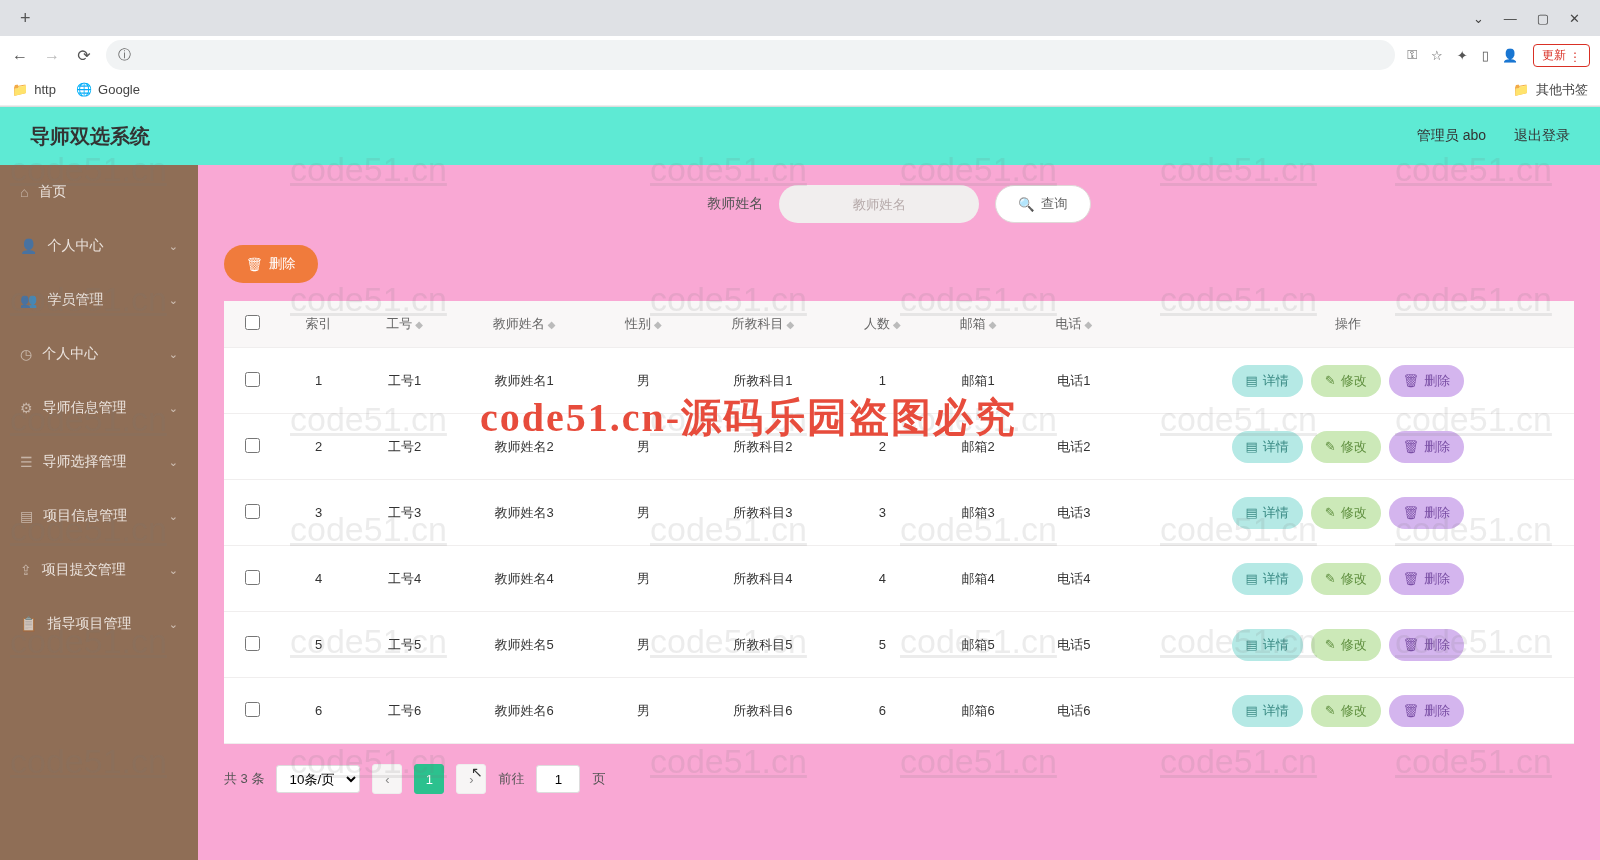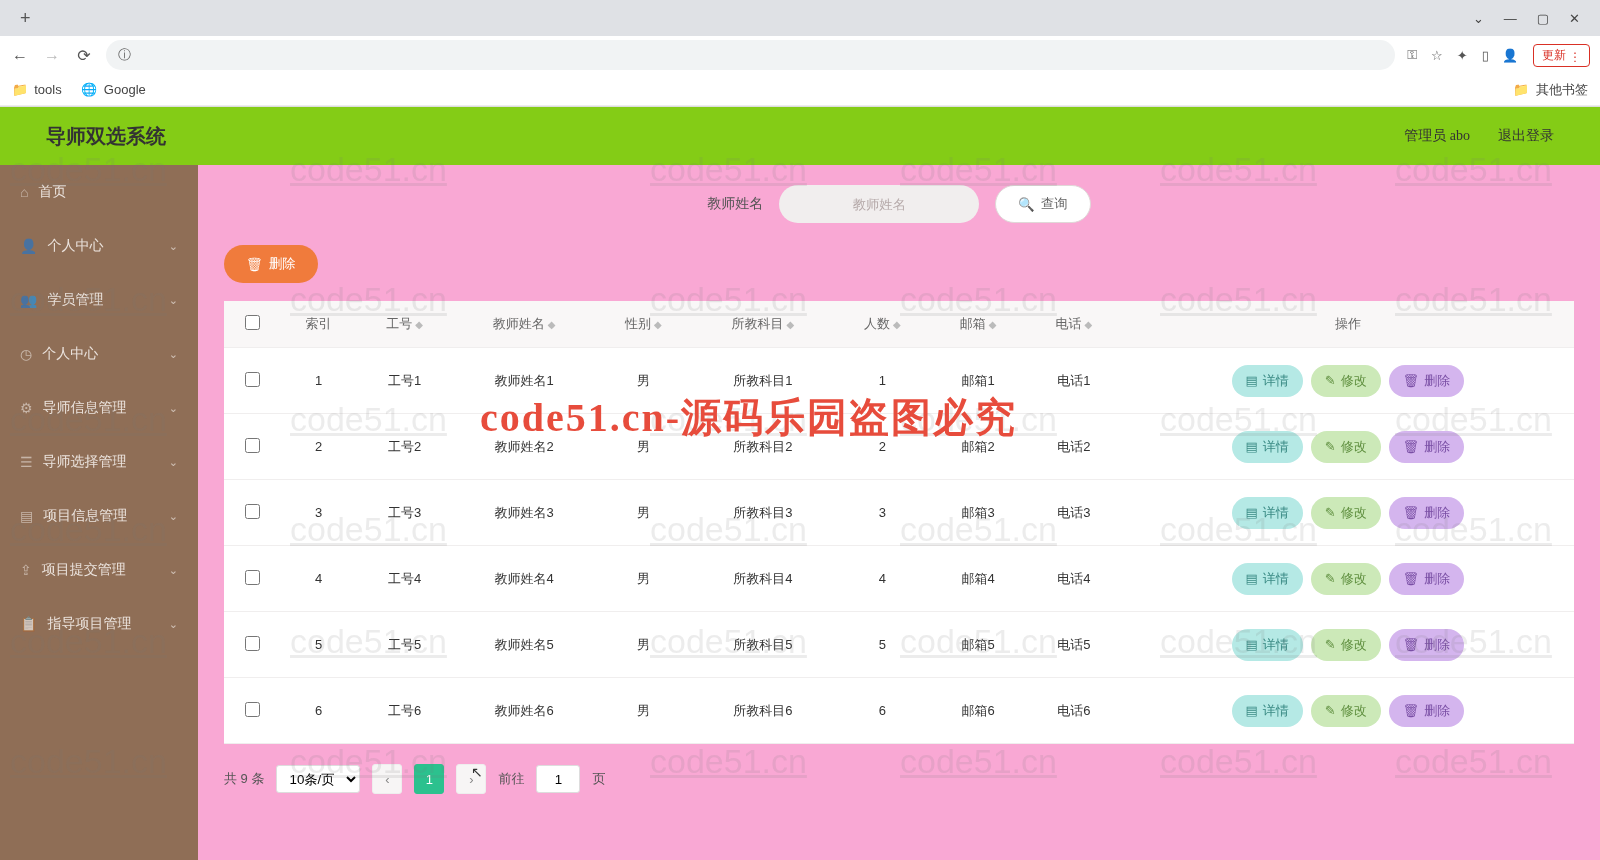--- a/index.html
+++ b/index.html
@@ -23,21 +23,21 @@
 .url-box .info-icon { color: #666; }
 .ext-icons { display: flex; gap: 14px; color: #555; align-items: center; }
 .update-btn { border: 1px solid #d93025; color: #d93025; border-radius: 4px; padding: 2px 8px; font-size: 12px; display: flex; align-items: flex-end; gap: 3px; }
 
 .bookmark-bar { display: flex; align-items: center; height: 32px; padding: 0 12px; gap: 20px; font-size: 13px; color: #444; border-bottom: 1px solid #eee; }
 .bm-item { display: flex; align-items: center; gap: 6px; cursor: pointer; }
 .bm-item .folder-icon { color: #f8c24a; }
 .bm-right { margin-left: auto; }
 
 
-.app-header { display: flex; align-items: center; height: 58px; padding: 0 46px; background: #84cc16; font-family: Liberation Serif, serif; }
+.app-header { display: flex; align-items: center; height: 58px; padding: 0 30px; background: #5eead4; }
 .app-title { font-size: 20px; font-weight: bold; }
 .header-right { margin-left: auto; display: flex; gap: 28px; font-size: 14px; color: #333; }
 .header-right span { cursor: pointer; }
 
 
 .app-body { display: flex; height: calc(100vh - 164px); }
 .sidebar { width: 198px; background: #8f6e56; color: #ebe3dd; overflow-y: auto; flex-shrink: 0; }
 .side-item { display: flex; align-items: center; height: 54px; padding: 0 20px; gap: 10px; cursor: pointer; font-size: 14px; position: relative; }
 .side-item .arrow { margin-left: auto; font-size: 11px; opacity: .7; }
 .side-item.active { color: #4cd08d; padding-left: 46px; background: rgba(0,0,0,.06); }
@@ -109,21 +109,21 @@
       <span>👤</span>
       <span class="update-btn">
           <span>更新</span>
           <span>⋮</span>
         </span>
     </div>
   </div>
   <div class="bookmark-bar">
     <div class="bm-item">
       <span class="folder-icon">📁</span>
-      <span>tools</span>
+      <span>http</span>
     </div>
     <div class="bm-item">
       <span>🌐</span>
       <span>Google</span>
     </div>
     <div class="bm-item bm-right">
       <span class="folder-icon">📁</span>
       <span>其他书签</span>
     </div>
   </div>
@@ -321,21 +321,21 @@
                 <button class="pill detail"><span>▤</span>详情</button>
                 <button class="pill edit"><span>✎</span>修改</button>
                 <button class="pill del"><span>🗑</span>删除</button>
               </div>
             </td>
           </tr>
         </tbody>
     </table>
 
     <div class="pager">
-      <span>共 9 条</span>
+      <span>共 3 条</span>
       <select><option>10条/页</option></select>
       <div class="pg-btn">‹</div>
       <div class="pg-btn active">1</div>
       <div class="pg-btn">›</div>
       <span>前往</span>
       <input class="pg-input" value="1" style="">
       <span>页</span>
     </div>
   </div>
 </div>

